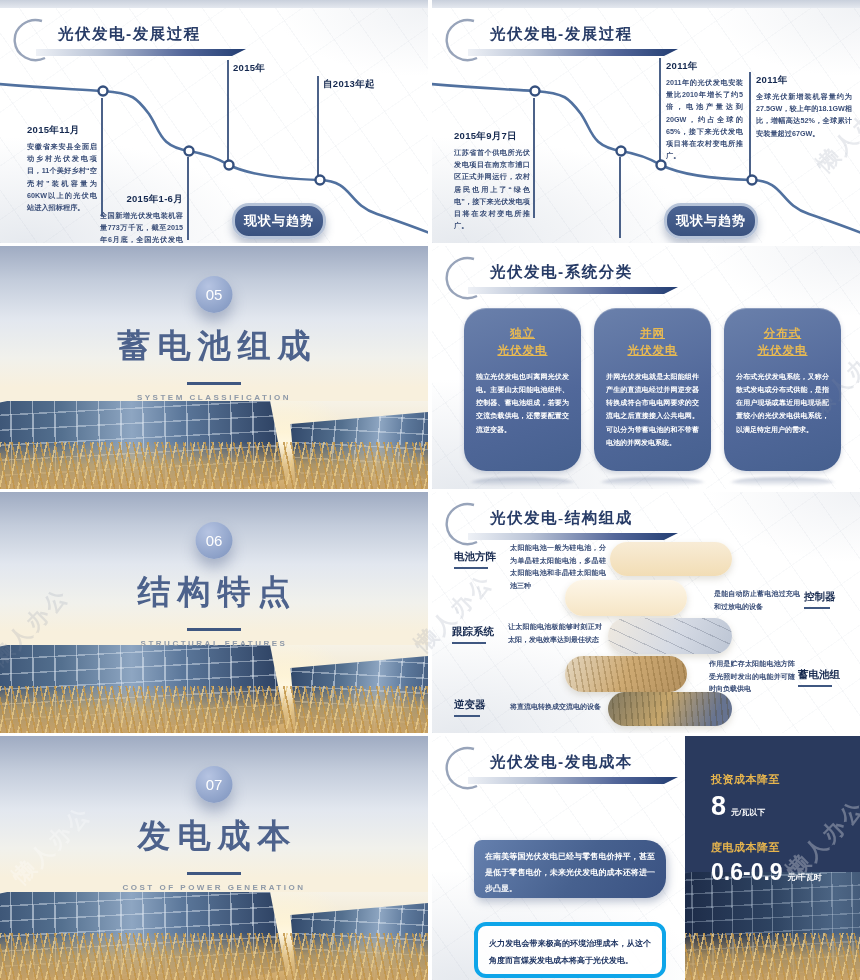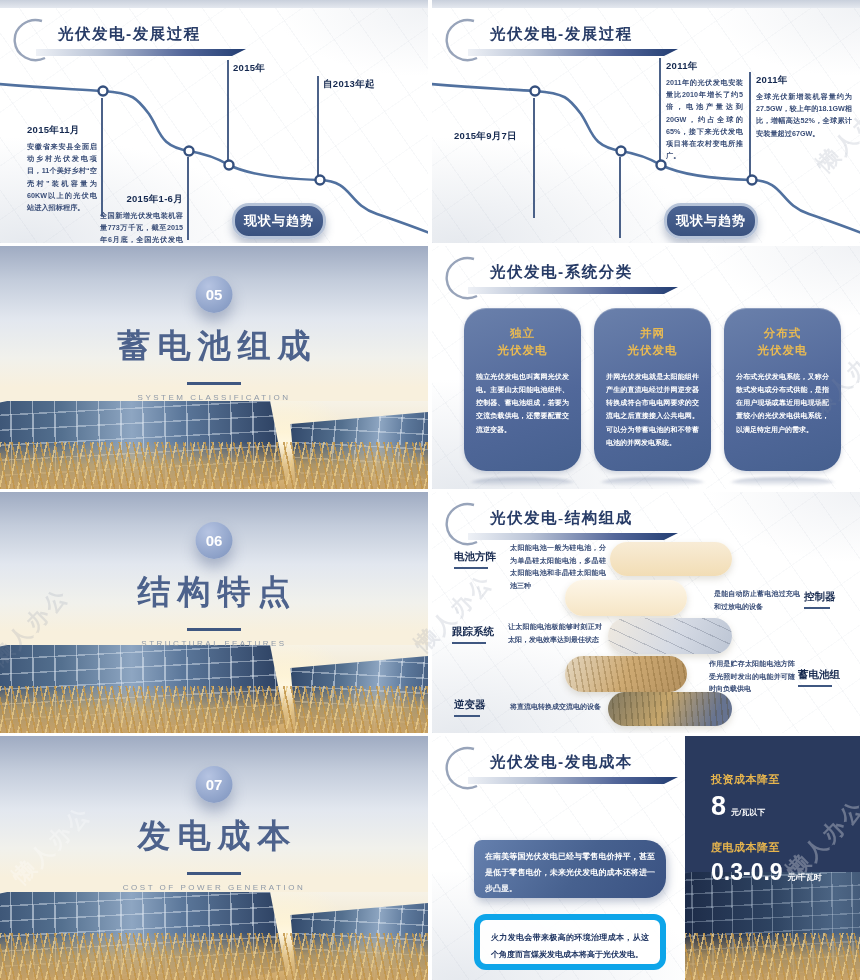--- a/index.html
+++ b/index.html
@@ -34,28 +34,28 @@
   .alignR .t-date{text-align:right;}
   .badge{position:absolute;left:232px;top:195px;width:88px;height:30px;border-radius:17px;
     background:linear-gradient(180deg,#4c6493,#3a527f);border:3px solid #b6c3d8;
     color:#fff;font-weight:800;font-size:13px;display:flex;align-items:center;justify-content:center;
     letter-spacing:1px;box-shadow:0 5px 9px rgba(60,80,120,.35);z-index:3;}
 
   
   .cover{background:linear-gradient(180deg,#9fabc2 0%,#c3ccdb 14%,#e2e7ef 30%,#f1f1ec 46%,#f8f0dd 58%);}
   .cover .num{position:absolute;left:50%;top:30px;transform:translateX(-50%);width:37px;height:37px;
     border-radius:50%;background:radial-gradient(circle at 35% 28%,#b6c4e2,#8ea2c9 68%,#7e92bb);
-    color:#fff;font-size:15px;font-weight:700;display:flex;align-items:center;justify-content:center;
+    color:#fff;font-size:15px;font-weight:400;display:flex;align-items:center;justify-content:center;
     box-shadow:0 9px 14px rgba(100,115,150,.45);z-index:2;}
   .cover .ttl{position:absolute;left:0;right:0;top:78px;text-align:center;font-size:33px;font-weight:800;
     color:#4d628c;letter-spacing:7px;text-indent:7px;z-index:2;}
   .cover .dv{position:absolute;left:50%;top:136px;transform:translateX(-50%);width:54px;height:2.5px;
     background:#3f5781;z-index:2;}
   .cover .sub{position:absolute;left:0;right:0;top:147px;text-align:center;font-size:8px;color:#8e99a8;
-    letter-spacing:2.5px;font-weight:400;z-index:2;}
+    letter-spacing:2.5px;font-weight:700;z-index:2;}
 
   
   .photo{position:absolute;left:0;right:0;bottom:0;height:88px;overflow:hidden;z-index:1;}
   .ph-sky{position:absolute;inset:0;background:linear-gradient(180deg,#f6f2e7,#f2e6cb 45%,#e7d1a2);}
   .ph-sun{position:absolute;right:16%;top:-16%;width:150px;height:150px;border-radius:50%;
     background:radial-gradient(circle,rgba(255,253,243,1) 0%,rgba(255,245,216,.9) 28%,rgba(255,238,200,0) 68%);}
   .ph-panel{position:absolute;background:
     repeating-linear-gradient(100deg, rgba(223,232,242,.55) 0 1.4px, rgba(0,0,0,0) 1.4px 22px),
     repeating-linear-gradient(8deg, rgba(223,232,242,.45) 0 1.4px, rgba(0,0,0,0) 1.4px 15px),
     linear-gradient(100deg,#32496b 0%,#54708f 30%,#8ea6c2 52%,#5b779a 68%,#2b3f60 100%);}
@@ -64,41 +64,41 @@
   .ph-grass{position:absolute;left:0;right:0;bottom:-3px;height:50px;background:
     repeating-linear-gradient(78deg, rgba(193,149,74,.85) 0 1.6px, rgba(193,149,74,0) 1.6px 7px),
     repeating-linear-gradient(103deg, rgba(233,202,136,.8) 0 1.6px, rgba(233,202,136,0) 1.6px 9px),
     linear-gradient(180deg, rgba(226,192,126,0) 0%, rgba(213,172,98,.7) 45%, #c9a266 100%);}
 
   
   .card{position:absolute;top:62px;width:117px;height:163px;border-radius:22px;z-index:2;
     background:linear-gradient(160deg,#6a80ab,#51689a 58%,#46608f);
     box-shadow:inset 0 1px 0 rgba(255,255,255,.25),0 2px 5px rgba(80,95,130,.25);}
   .card-h{margin-top:17px;text-align:center;color:#e9ba52;font-weight:800;font-size:11.5px;
-    line-height:1.5;white-space:pre-line;letter-spacing:1px;}
+    line-height:1.5;white-space:pre-line;letter-spacing:1px;text-decoration:underline;}
   .card-t{margin:10px 12px 0;color:#fff;font-size:7px;font-weight:600;line-height:1.9;text-align:justify;}
   .refl{position:absolute;top:228px;width:101px;height:16px;border-radius:50%;z-index:1;
     background:linear-gradient(180deg,rgba(90,108,146,.4),rgba(90,108,146,0));
     filter:blur(2px);transform:scaleY(.6);}
 
   
   .pill{position:absolute;border-radius:999px;z-index:2;box-shadow:0 3px 7px rgba(120,110,80,.22);}
   .st-label{position:absolute;font-size:10.5px;font-weight:800;color:#16294f;z-index:2;}
   .st-label::after{content:"";display:block;width:82%;height:2px;background:#3f5781;margin-top:3px;}
   .st-text{position:absolute;font-size:7px;font-weight:700;color:#3a4e78;line-height:1.8;
     text-align:justify;z-index:2;}
 
   
   .lead{position:absolute;left:56px;top:58px;font-size:11.5px;font-weight:800;color:#1d3361;
     line-height:2;white-space:pre-line;z-index:2;}
   .hbox{position:absolute;left:42px;top:104px;width:192px;height:58px;border-radius:8px 20px 20px 8px;
     background:linear-gradient(125deg,#6580ae,#47618f 55%,#3a5282);color:#fff;font-size:8px;
     font-weight:700;line-height:2;padding:9px 11px;box-sizing:border-box;z-index:2;text-align:justify;
     box-shadow:2px 4px 8px rgba(70,90,130,.35);}
-  .obox{position:absolute;left:42px;top:178px;width:192px;height:56px;border:6px solid #0ea5e9;
+  .obox{position:absolute;left:42px;top:186px;width:192px;height:56px;border:4px solid #0ea5e9;
     border-radius:12px;color:#1d3361;font-size:8px;font-weight:700;line-height:2.1;padding:10px 11px;
     box-sizing:border-box;background:rgba(255,255,255,.9);z-index:2;text-align:justify;}
   .panel{position:absolute;left:253px;top:0;right:0;bottom:0;background:#2a3a5e;z-index:2;overflow:hidden;}
   .panel .photo{height:108px;}
   .panel .ph-sky{background:linear-gradient(180deg,#31415f,#4b5c7a 50%,#6c7a92);}
   .panel .ph-panel{background:
     repeating-linear-gradient(100deg, rgba(190,205,222,.4) 0 1.4px, rgba(0,0,0,0) 1.4px 20px),
     repeating-linear-gradient(8deg, rgba(190,205,222,.35) 0 1.4px, rgba(0,0,0,0) 1.4px 14px),
     linear-gradient(100deg,#17233f 0%,#2e4361 38%,#4d6685 58%,#1c2b48 100%);}
   .stat{position:absolute;left:26px;z-index:3;}
@@ -172,20 +172,21 @@
       <circle cx="189" cy="143" r="4.5" fill="#fff" stroke="#35507e" stroke-width="2.4"></circle>
       <circle cx="229" cy="157" r="4.5" fill="#fff" stroke="#35507e" stroke-width="2.4"></circle>
       <circle cx="320" cy="172" r="4.5" fill="#fff" stroke="#35507e" stroke-width="2.4"></circle>
     </svg>
     <div class="stem" style="left:101px;top:90px;height:120px;"></div>
     <div class="stem" style="left:187px;top:149px;height:81px;"></div>
     <div class="stem" style="left:227px;top:50px;height:102px;"></div>
     <div class="stem" style="left:317px;top:64px;height:104px;"></div>
     <div class="tblock" style="left:22px;top:122px;width:76px;">
       <div class="t-date">2015年9月7日</div>
+      <div class="t-body">江苏省首个供电所光伏发电项目在南京市浦口区正式并网运行，农村居民也用上了“绿色电”，接下来光伏发电项目将在农村变电所推广。</div>
     </div>
     <div class="tblock" style="left:234px;top:52px;width:77px;">
       <div class="t-date">2011年</div>
       <div class="t-body">2011年的光伏发电安装量比2010年增长了约5倍，电池产量达到20GW，约占全球的65%，接下来光伏发电项目将在农村变电所推广。</div>
     </div>
     <div class="tblock" style="left:324px;top:66px;width:96px;">
       <div class="t-date">2011年</div>
       <div class="t-body">全球光伏新增装机容量约为27.5GW，较上年的18.1GW相比，增幅高达52%，全球累计安装量超过67GW。</div>
     </div>
     <div class="badge">现状与趋势</div>
@@ -303,21 +304,21 @@
       <div class="stat" style="top:36px;">
         <div class="stat-label">投资成本降至</div>
         <div class="stat-line">
           <div class="stat-value" style="font-size:27px;">8</div>
           <div class="stat-unit">元/瓦以下</div>
         </div>
       </div>
       <div class="stat" style="top:104px;">
         <div class="stat-label">度电成本降至</div>
         <div class="stat-line">
-          <div class="stat-value" style="font-size:23px;">0.3-0.9</div>
+          <div class="stat-value" style="font-size:23px;">0.6-0.9</div>
           <div class="stat-unit">元/千瓦时</div>
         </div>
       </div>
       <div class="photo">
         <div class="ph-sky"></div>
         <div class="ph-panel ph-p1"></div>
         <div class="ph-grass"></div>
       </div>
     </div>
   </div>

